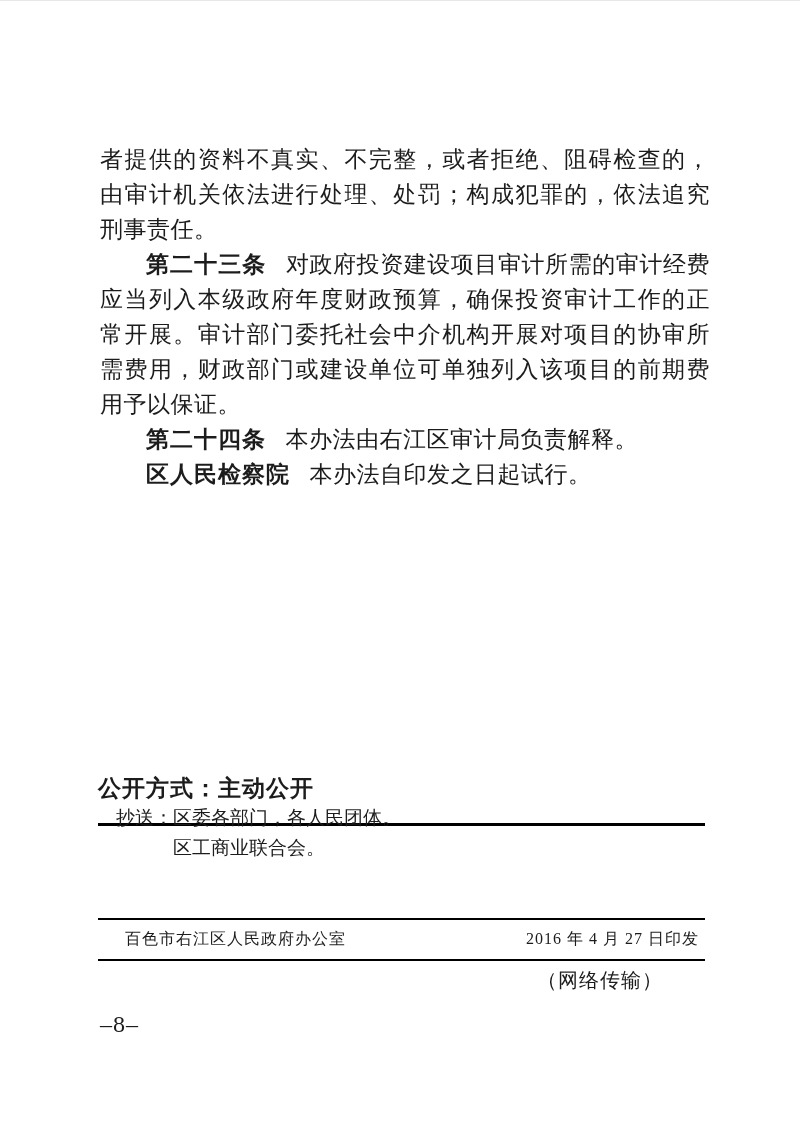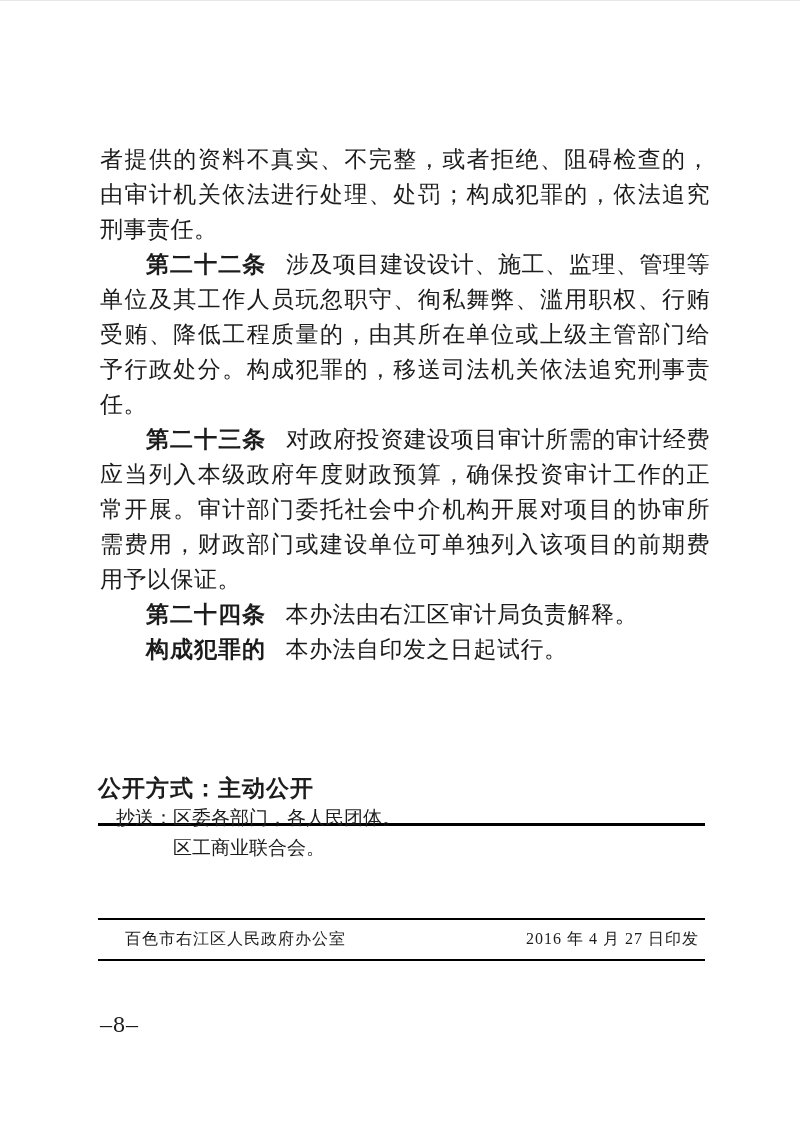--- a/index.html
+++ b/index.html
@@ -103,40 +103,40 @@
   }
 </style>
 </head>
 <body>
 
 <div class="page">
 
   <div class="content">
     <p>者提供的资料不真实、不完整，或者拒绝、阻碍检查的，由审计机关依法进行处理、处罚；构成犯罪的，依法追究刑事责任。</p>
 
-    <p class="article"><span class="article-num">第二十二条</span><span>涉及项目建设设计、施工、监理、管理等单位及其工作人员玩忽职守、徇私舞弊、滥用职权、行贿受贿、降低工程质量的，由其所在单位或上级主管部门给予行政处分。构成犯罪的，移送司法机关依法追究刑事责任。</span></p>
 
     <p class="article"><span class="article-num">第二十三条</span><span>对政府投资建设项目审计所需的审计经费应当列入本级政府年度财政预算，确保投资审计工作的正常开展。审计部门委托社会中介机构开展对项目的协审所需费用，财政部门或建设单位可单独列入该项目的前期费用予以保证。</span></p>
 
     <p class="article"><span class="article-num">第二十四条</span><span>本办法由右江区审计局负责解释。</span></p>
 
-    <p class="article"><span class="article-num">构成犯罪的</span><span>本办法自印发之日起试行。</span></p>
+    <p class="article"><span class="article-num">区人民检察院</span><span>本办法自印发之日起试行。</span></p>
   </div>
 
   <div class="disclosure">公开方式：主动公开</div>
 
   <div class="cc-block">
     <span class="cc-label">抄送：</span>
     <div class="cc-lines">
       <div>区委各部门，各人民团体。</div>
       <div>区工商业联合会。</div>
     </div>
   </div>
 
   <div class="colophon">
     <span>百色市右江区人民政府办公室</span>
     <span>2016 年 4 月 27 日印发</span>
   </div>
 
+  <div class="transmission">（网络传输）</div>
 
   <div class="page-number">–8–</div>
 
 </div>
 
 </body></html>

